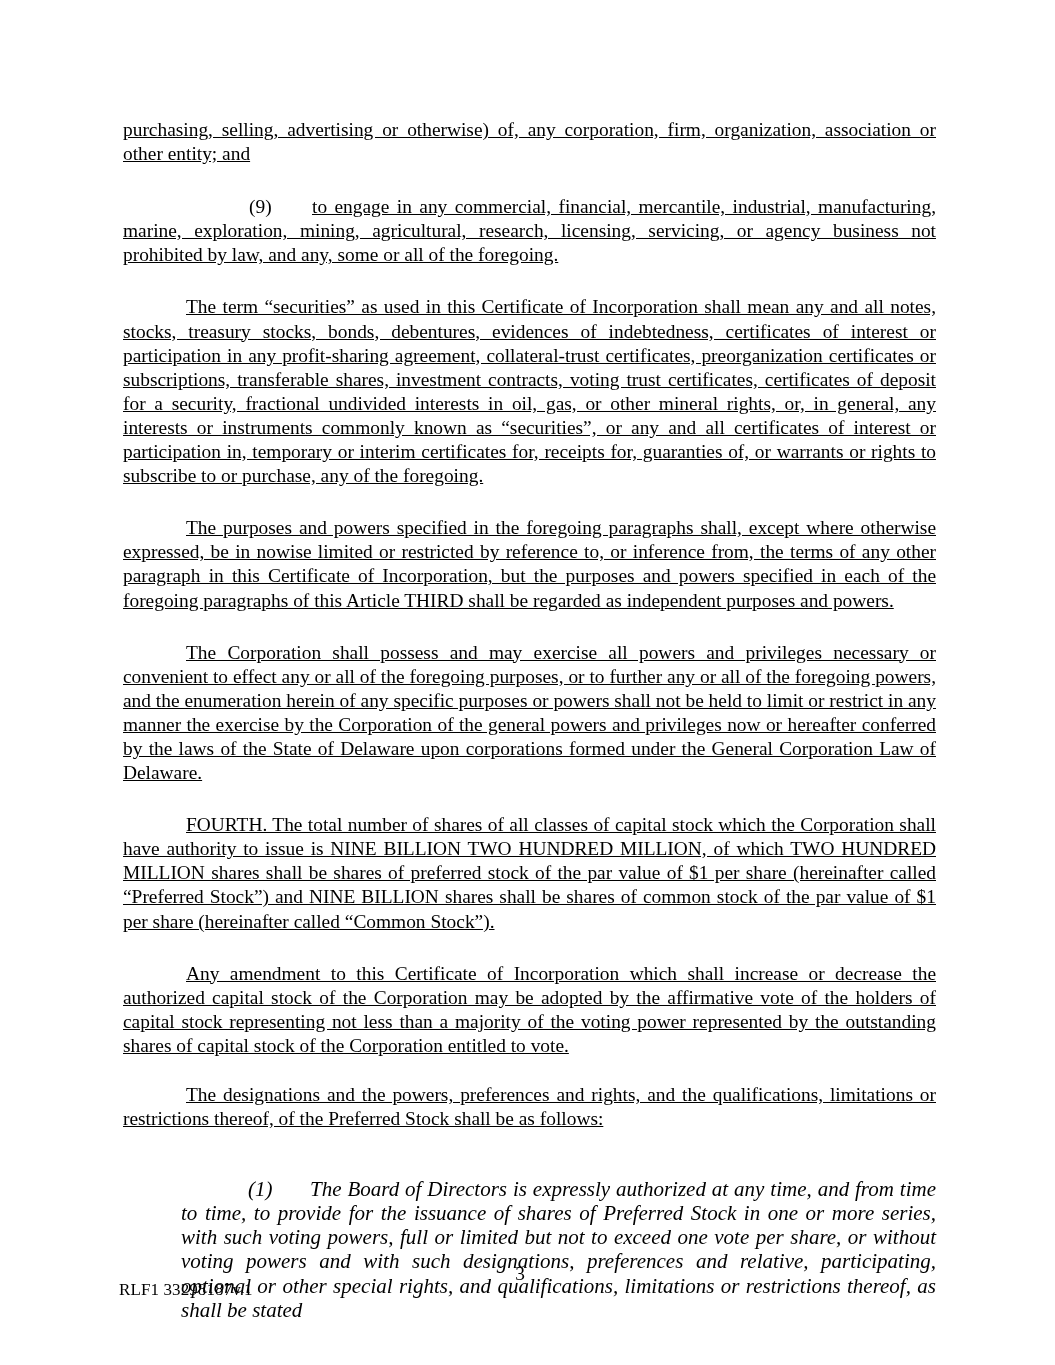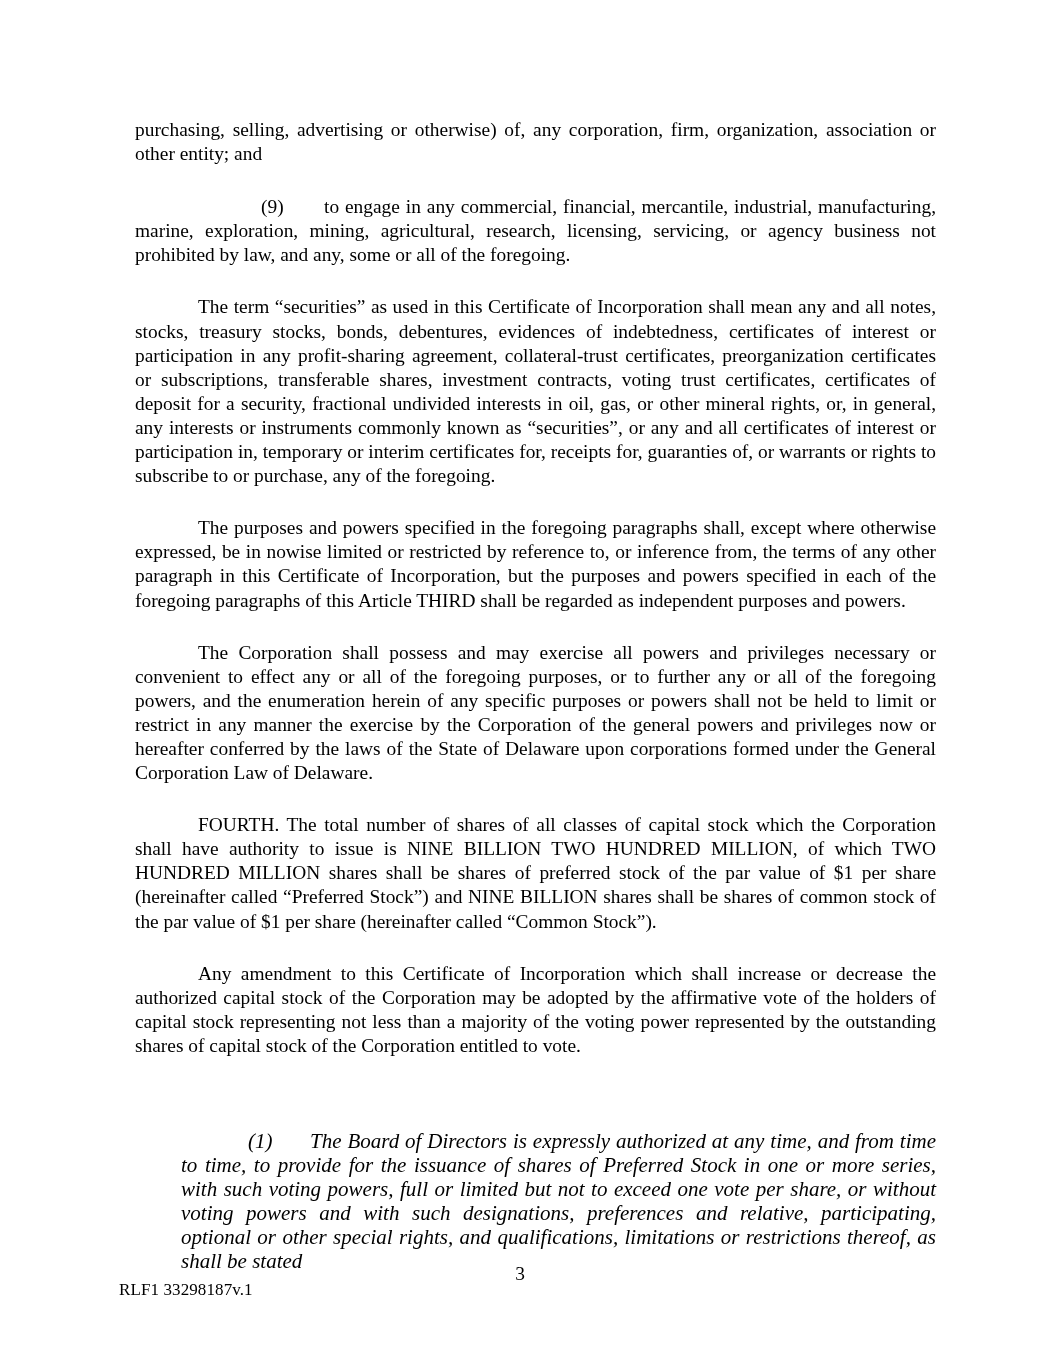--- a/index.html
+++ b/index.html
@@ -20,27 +20,28 @@
     box-sizing: border-box;
   }
   .content {
     position: absolute;
     left: 119px;
     top: 118px;
     width: 817px;
   }
   
   .para {
-    margin: 0 0 0 16px;
+    margin: 0 0 0 4px;
     font-size: 19.4px;
     line-height: 24.1px;
     text-align: justify;
     text-justify: inter-word;
     text-indent: 63px;
     hyphens: none;
+    text-decoration: underline;
   }
   
   .para.no-indent {
     text-indent: 0;
   }
   
   .gap-lg { height: 29px; }
   .gap-md { height: 28px; }
   .gap-sm { height: 25px; }
   
@@ -114,20 +115,21 @@
     <div class="gap-md"></div>
 
     <p class="para">FOURTH.  The total number of shares of all classes of capital stock which the Corporation shall have authority to issue is NINE BILLION TWO HUNDRED MILLION, of which TWO HUNDRED MILLION shares shall be shares of preferred stock of the par value of $1 per share (hereinafter called “Preferred Stock”) and NINE BILLION shares shall be shares of common stock of the par value of $1 per share (hereinafter called “Common Stock”).</p>
 
     <div class="gap-md"></div>
 
     <p class="para">Any amendment to this Certificate of Incorporation which shall increase or decrease the authorized capital stock of the Corporation may be adopted by the affirmative vote of the holders of capital stock representing not less than a majority of the voting power represented by the outstanding shares of capital stock of the Corporation entitled to vote.</p>
 
     <div class="gap-sm"></div>
 
+    <p class="para">The designations and the powers, preferences and rights, and the qualifications, limitations or restrictions thereof, of the Preferred Stock shall be as follows:</p>
 
     <div class="gap-sm"></div>
 
     <p class="para-block-indent"><span class="num">(1)</span><span>The Board of Directors is expressly authorized at any time, and from time to time, to provide for the issuance of shares of Preferred Stock in one or more series, with such voting powers, full or limited but not to exceed one vote per share, or without voting powers and with such designations, preferences and relative, participating, optional or other special rights, and qualifications, limitations or restrictions thereof, as shall be stated</span></p>
 
   </div>
 
   <div class="page-number">3</div>
 
   <div class="footer-id">RLF1 33298187v.1</div>

